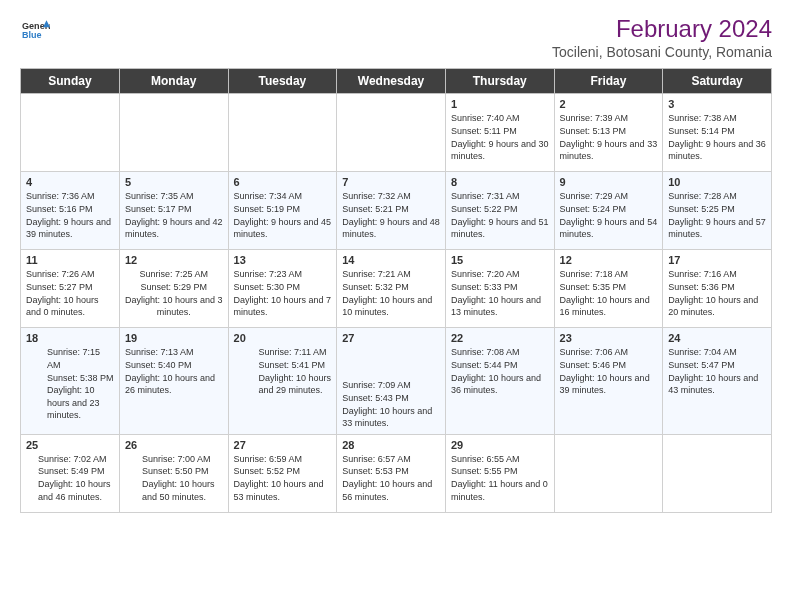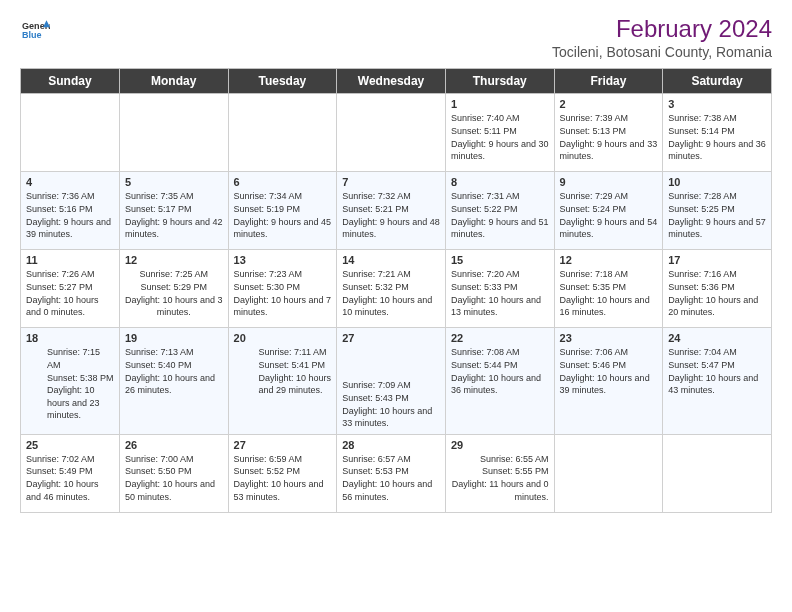--- a/index.html
+++ b/index.html
@@ -274,45 +274,45 @@
           <td>
             <span class="day-num">24</span>
             <div class="day-info" style="white-space: pre-line;">Sunrise: 7:04 AM
 Sunset: 5:47 PM
 Daylight: 10 hours and 43 minutes.</div>
           </td>
         </tr>
         <tr>
           <td>
             <span class="day-num">25</span>
-            <div class="day-info" style="white-space: pre-line;">Sunrise: 7:02 AM
+            <div class="day-info" style="white-space: pre-line; margin-left: 12px;">Sunrise: 7:02 AM
 Sunset: 5:49 PM
 Daylight: 10 hours and 46 minutes.</div>
           </td>
           <td>
             <span class="day-num">26</span>
-            <div class="day-info" style="white-space: pre-line;">Sunrise: 7:00 AM
+            <div class="day-info" style="white-space: pre-line; margin-left: 17px;">Sunrise: 7:00 AM
 Sunset: 5:50 PM
 Daylight: 10 hours and 50 minutes.</div>
           </td>
           <td>
             <span class="day-num">27</span>
             <div class="day-info" style="white-space: pre-line;">Sunrise: 6:59 AM
 Sunset: 5:52 PM
 Daylight: 10 hours and 53 minutes.</div>
           </td>
           <td>
             <span class="day-num">28</span>
             <div class="day-info" style="white-space: pre-line;">Sunrise: 6:57 AM
 Sunset: 5:53 PM
 Daylight: 10 hours and 56 minutes.</div>
           </td>
           <td>
             <span class="day-num">29</span>
-            <div class="day-info" style="white-space: pre-line; text-align: right;">Sunrise: 6:55 AM
+            <div class="day-info" style="white-space: pre-line;">Sunrise: 6:55 AM
 Sunset: 5:55 PM
 Daylight: 11 hours and 0 minutes.</div>
           </td>
           <td class="empty"></td>
           <td class="empty"></td>
         </tr>
       </tbody>
   </table>
 </div>
 

